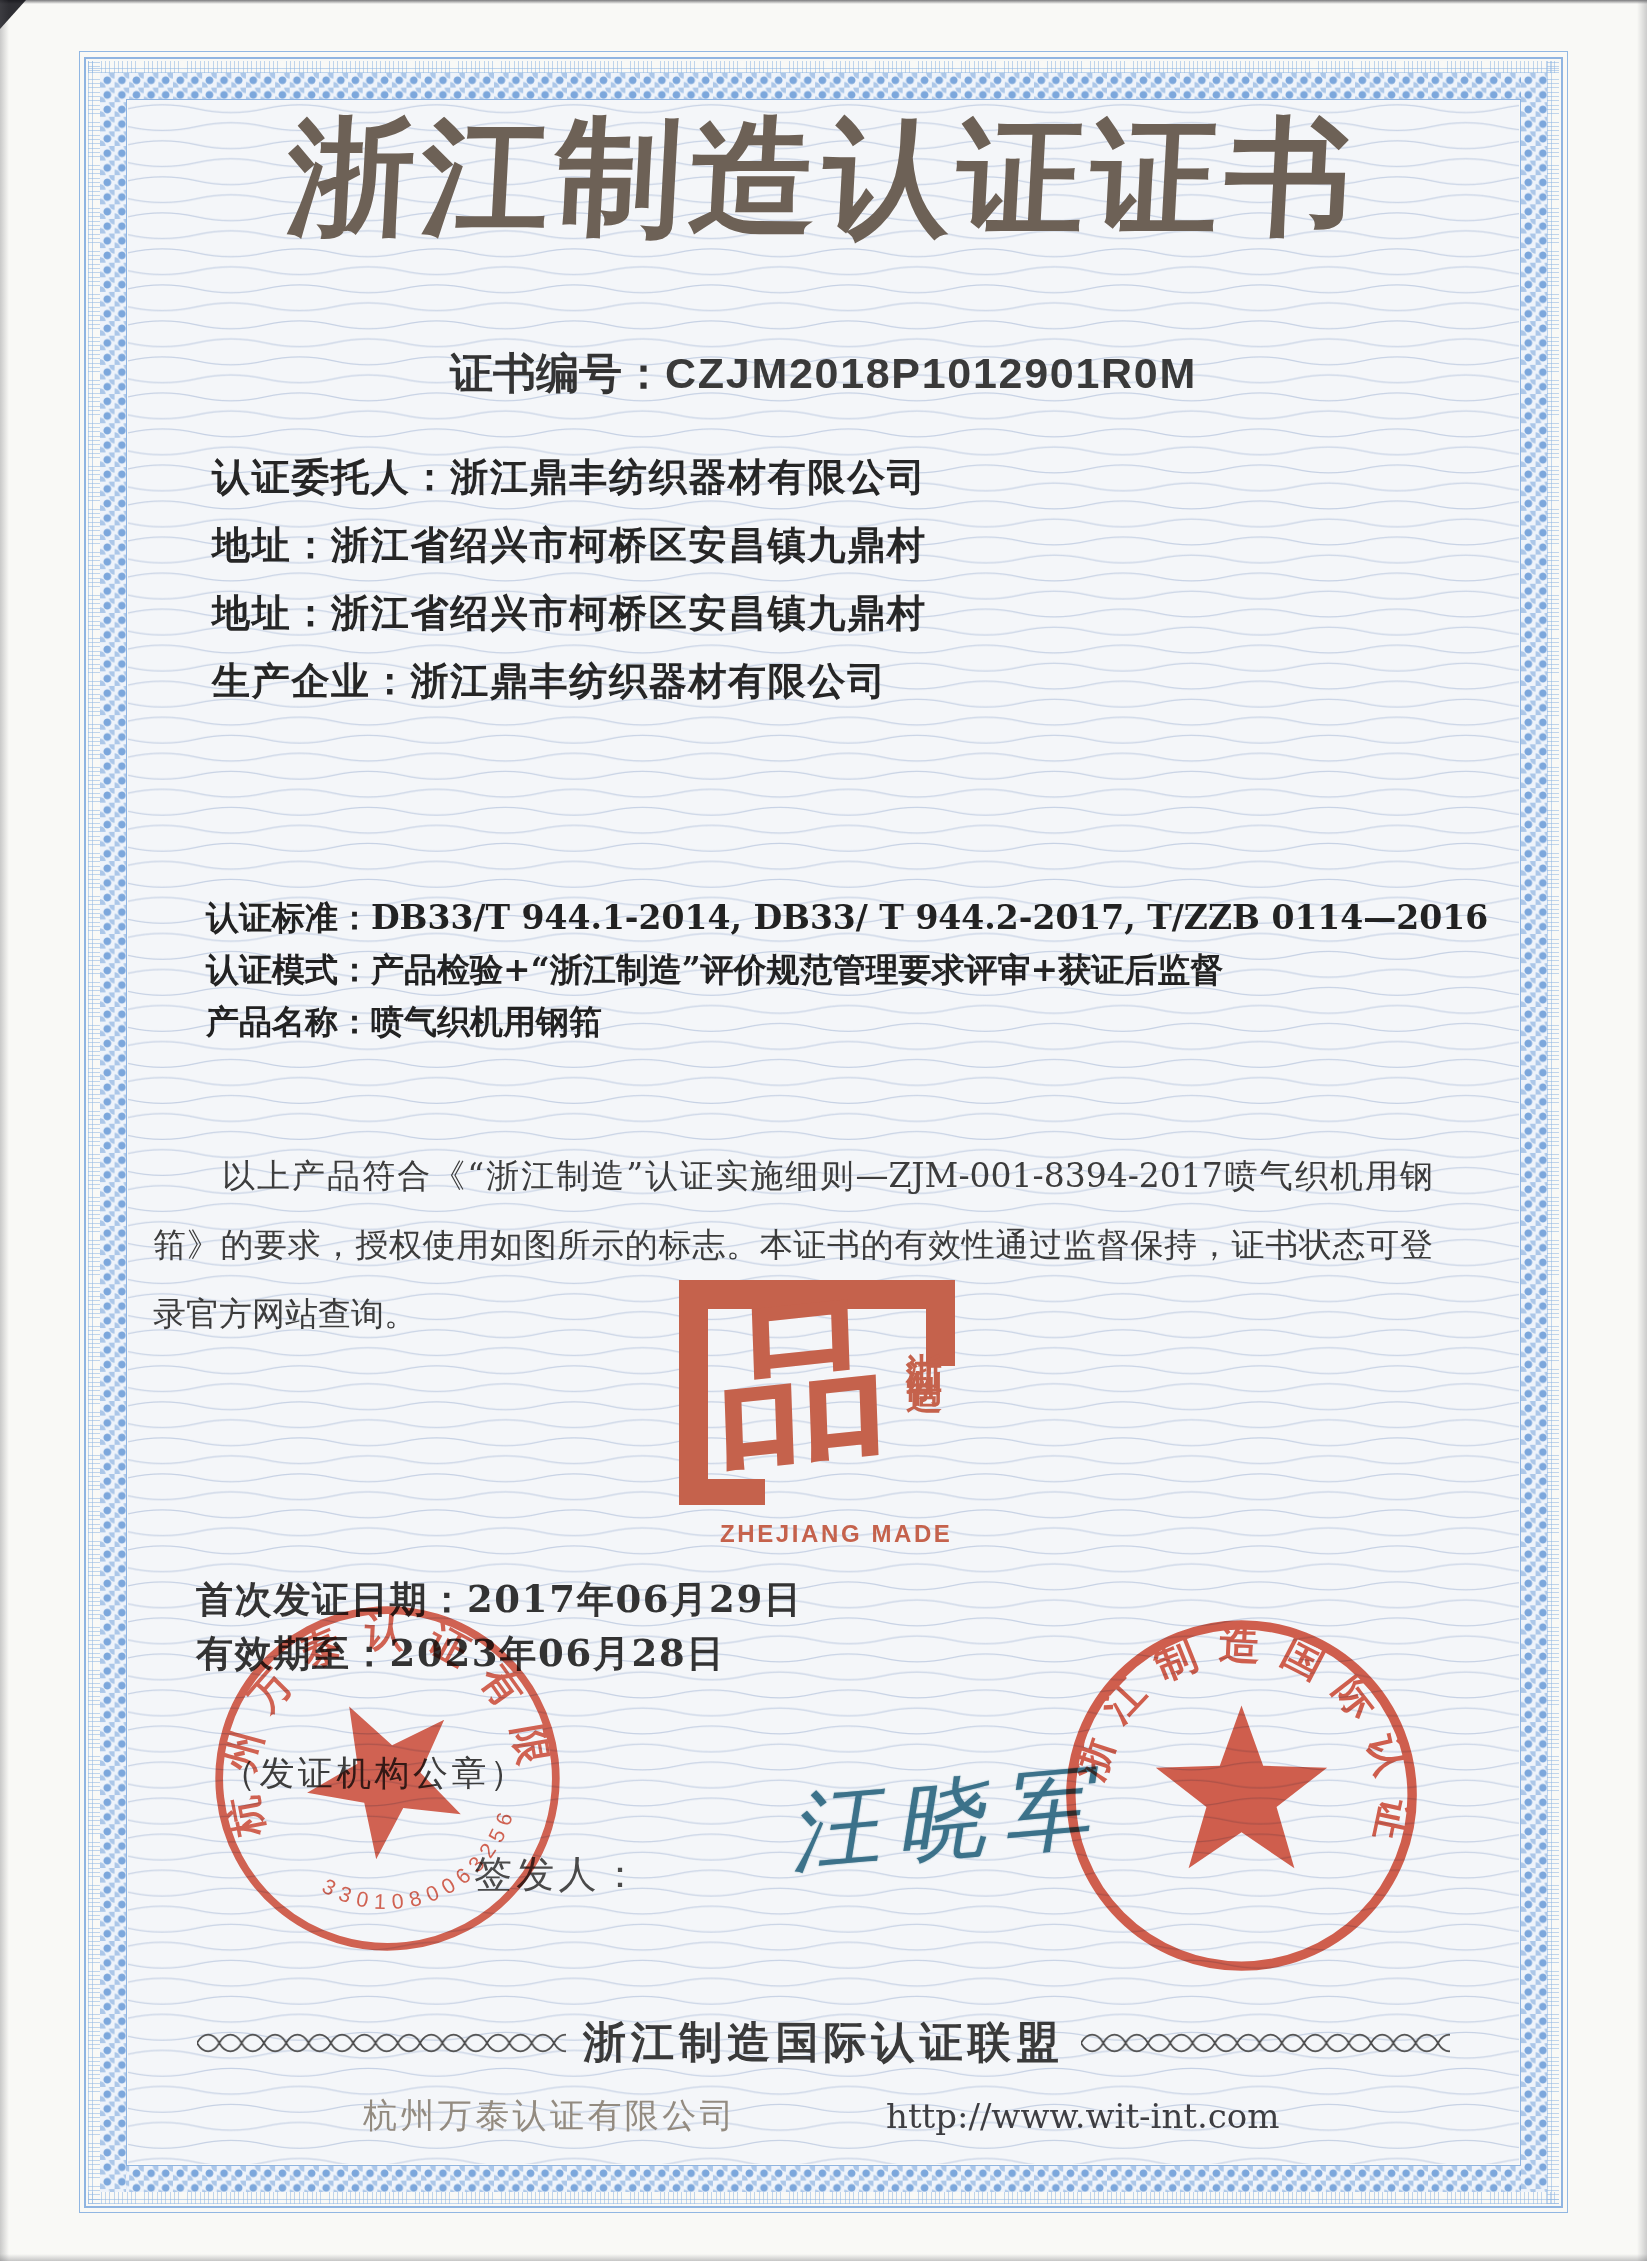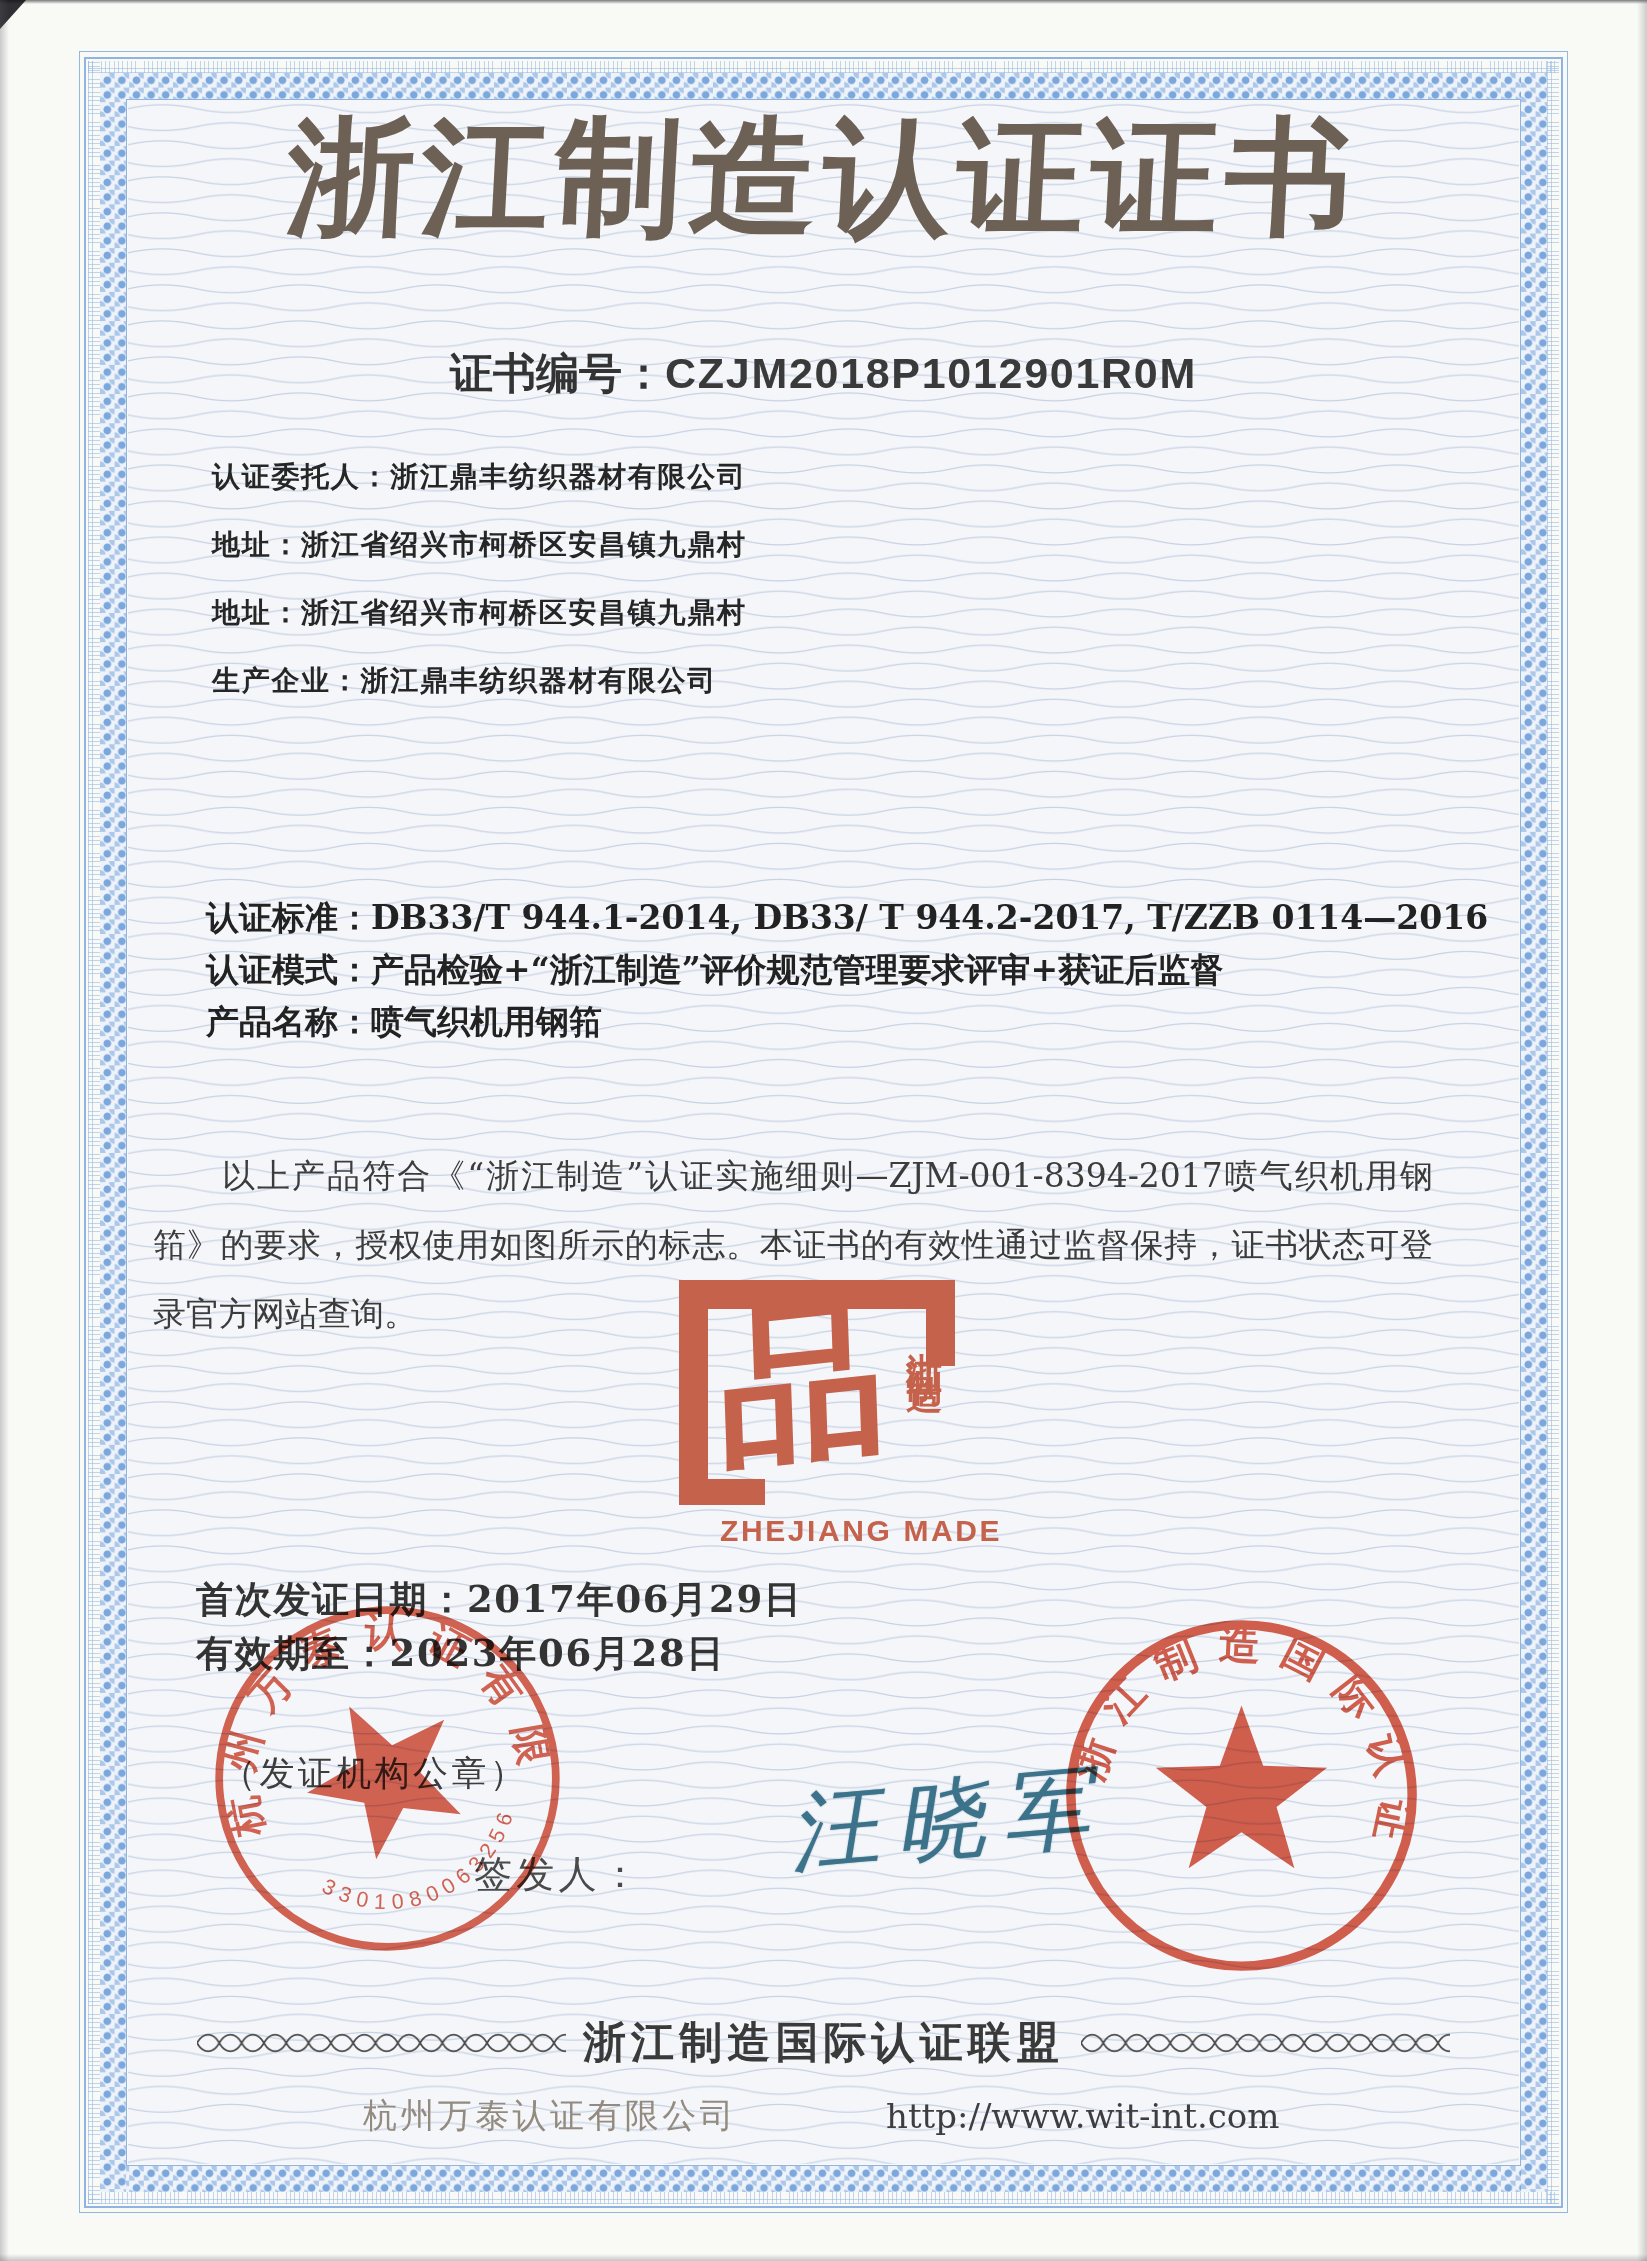--- a/index.html
+++ b/index.html
@@ -40,40 +40,40 @@
   .wave-bg{position:absolute;top:0;left:0;width:100%;height:100%;opacity:.75;}
   
   .title{position:absolute;top:108px;left:0;right:0;text-align:center;
          font-family:"DejaVu Serif",serif;font-weight:bold;font-size:127px;line-height:137px;
          color:#6d6156;letter-spacing:6.9px;transform:skewX(-3deg);}
   .certline{position:absolute;top:345px;left:0;right:0;text-align:center;font-size:43px;
             color:#333;font-weight:bold;}
   .certline .num{font-family:"Liberation Sans",sans-serif;letter-spacing:1.7px;color:#3a3a3a;}
   .info-block{position:absolute;left:212px;top:443px;}
   .info-line{height:68px;line-height:68px;font-family:"DejaVu Serif",serif;font-weight:700;
-             font-size:28px;color:#262626;letter-spacing:1.7px;white-space:nowrap;}
+             font-size:38px;color:#262626;letter-spacing:1.7px;white-space:nowrap;}
   .spec-block{position:absolute;left:206px;top:892px;}
   .spec-line{height:52px;line-height:52px;font-size:33px;color:#222;white-space:nowrap;}
   .spec-label{font-weight:bold;font-family:Liberation Serif, serif;}
   .spec-value{font-family:"DejaVu Serif",serif;font-weight:600;}
   .para{position:absolute;left:153px;top:1141px;width:1280px;font-family:"DejaVu Serif",serif;
         font-size:33px;line-height:69px;color:#3c3c3c;text-align:justify;text-indent:69px;}
   
   .logo{position:absolute;left:679px;top:1280px;width:276px;height:268px;}
   .lg-bar{position:absolute;background:#c5624c;}
   .lg-top{left:0;top:0;width:276px;height:29px;}
   .lg-right{right:0;top:0;width:29px;height:86px;}
   .lg-left{left:0;top:0;width:29px;height:225px;}
   .lg-foot{left:0;top:199px;width:86px;height:26px;}
   .lg-mark{position:absolute;left:26px;top:15.4px;width:194px;text-align:center;
            font-family:"DejaVu Serif",serif;font-size:168px;line-height:172px;color:#c5624c;
            font-weight:bold;transform:rotate(-6deg) skewX(-4deg);}
   .lg-side{position:absolute;right:6.9px;top:43px;writing-mode:vertical-rl;
            font-size:36px;font-weight:bold;letter-spacing:8.6px;color:#c5624c;}
-  .lg-cap{position:absolute;left:41px;bottom:0;font-size:30px;font-weight:bold;
+  .lg-cap{position:absolute;left:41px;bottom:0;font-size:24px;font-weight:bold;
           letter-spacing:2.6px;color:#c5624c;white-space:nowrap;}
   
   .dates-block{position:absolute;left:196px;top:1572px;}
   .date-line{height:54px;line-height:54px;font-family:"DejaVu Serif",serif;font-weight:600;
              font-size:37px;color:#333;letter-spacing:1.7px;white-space:nowrap;}
   .seal-note{position:absolute;left:221px;top:1750px;font-family:"DejaVu Serif",serif;
              font-size:35px;color:#3d3d3d;letter-spacing:3.4px;}
   .issuer-label{position:absolute;left:474px;top:1849px;font-family:"DejaVu Serif",serif;
                 font-size:38px;color:#4a4a4a;letter-spacing:4.3px;}
   .signature{position:absolute;left:789px;top:1760px;font-family:"DejaVu Serif",serif;

